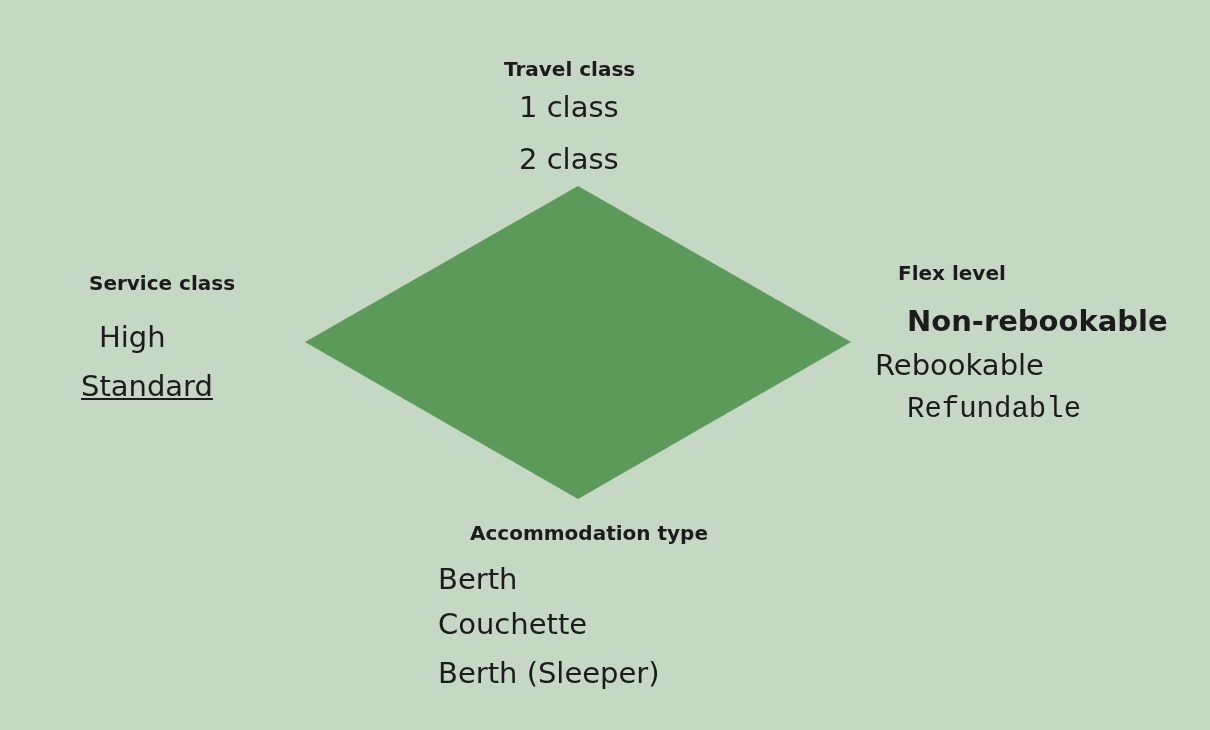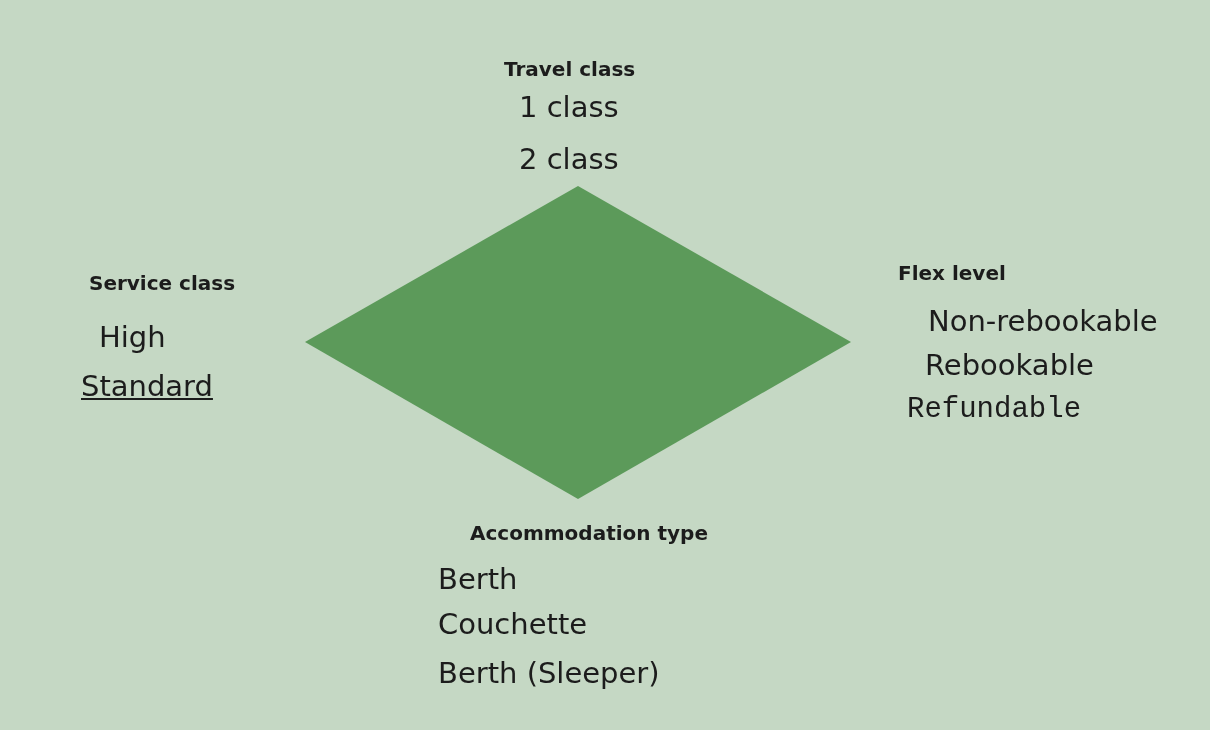--- a/index.html
+++ b/index.html
@@ -23,22 +23,22 @@
 </div>
 
 <div class="group">
   <div class="title" style="position:absolute;left:89px;top:266px;">Service class</div>
   <div class="item" style="left:99px;top:320px;">High</div>
   <div class="item" style="left:81px;top:369px;text-decoration:underline;">Standard</div>
 </div>
 
 <div class="group">
   <div class="title" style="position:absolute;left:898px;top:256px;">Flex level</div>
-  <div class="item" style="left:928px;top:304px;">Non-rebookable</div>
-  <div class="item" style="left:925px;top:348px;">Rebookable</div>
+  <div class="item" style="left:907px;top:304px;font-weight:bold;">Non-rebookable</div>
+  <div class="item" style="left:875px;top:348px;">Rebookable</div>
   <div class="item" style="left:907px;top:393px;font-family:Liberation Mono, monospace;">Refundable</div>
 </div>
 
 <div class="group">
   <div class="title" style="position:absolute;left:422px;top:516px;margin-left:48px;">Accommodation type</div>
   <div class="item" style="left:438px;top:562px;">Berth</div>
   <div class="item" style="left:438px;top:607px;">Couchette</div>
   <div class="item" style="left:438px;top:656px;">Berth (Sleeper)</div>
 </div>
 

